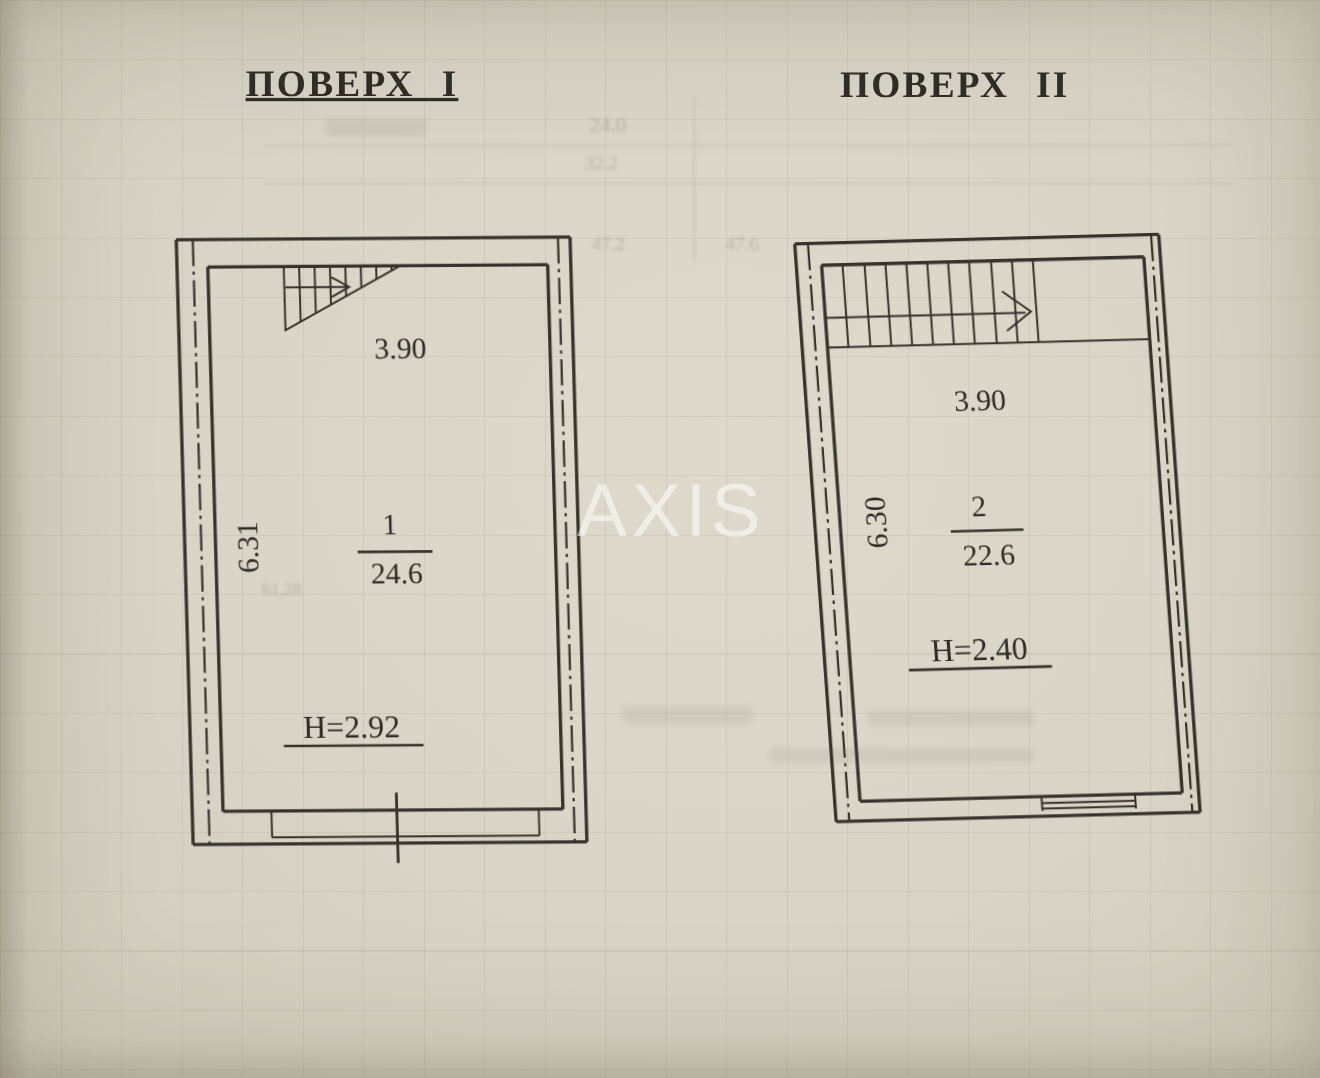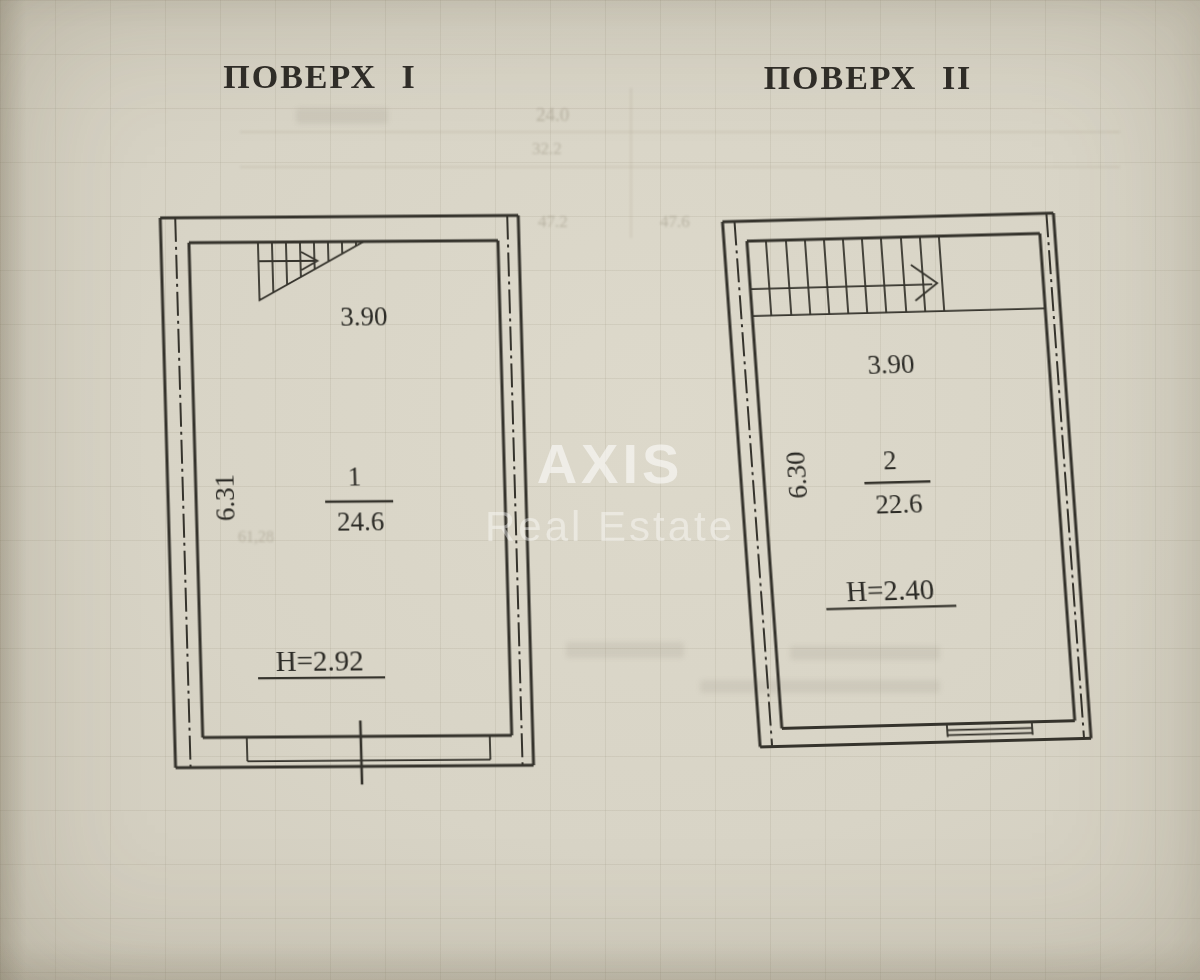--- a/index.html
+++ b/index.html
@@ -33,21 +33,21 @@
     background:linear-gradient(to top, rgba(110,100,78,0.12), transparent);
   }
   
   .floor-title{
     position:absolute;
     font-size:34px;font-weight:600;color:#2f2d28;
     letter-spacing:2px;word-spacing:14px;
     text-align:center;white-space:nowrap;
     filter:blur(0.3px);
   }
-  #title1{left:150px;top:58px;width:340px;}
+  #title1{left:150px;top:58px;width:340px;text-decoration:underline;}
   #title2{left:700px;top:59px;width:336px;}
   
   svg.plan{position:absolute;overflow:visible;filter:blur(0.35px);}
   #plan1{left:150px;top:210px;transform:rotate(-0.4deg) skewX(1.2deg);transform-origin:0 0;}
   #plan2{left:715px;top:215px;transform:rotate(-1.5deg) skewX(2.6deg);transform-origin:0 0;}
   svg.plan path, svg.plan line, svg.plan polyline{
     stroke:#35332c;fill:none;stroke-linecap:butt;
   }
   .wall{stroke-width:3px;}
   .thin{stroke-width:1.8px;}
@@ -60,21 +60,21 @@
   }
   .dim{font-size:27px;}
   .hgt{font-size:29px;}
   
   .watermark{
     position:absolute;left:455px;top:424px;width:310px;
     text-align:center;font-family:"Liberation Sans","DejaVu Sans",sans-serif;
     pointer-events:none;
   }
   .watermark .brand{
-    font-size:56px;line-height:80px;font-weight:bold;letter-spacing:4px;
+    font-size:68px;line-height:80px;font-weight:normal;letter-spacing:4px;
     color:rgba(255,255,255,0.55);
   }
   .watermark .sub{
     font-size:42px;line-height:46px;font-weight:normal;letter-spacing:3px;
     color:rgba(255,255,255,0.42);
   }
   
   .bleed{
     position:absolute;color:rgba(125,117,96,0.35);
     font-family:"Liberation Serif","DejaVu Serif",serif;
@@ -167,18 +167,17 @@
     <text class="dim" x="157" y="259" text-anchor="middle">2</text>
     <line class="dim-underline" x1="130" y1="272" x2="196" y2="272"></line>
     <text class="dim" x="163" y="303" text-anchor="middle">22.6</text>
     <text class="hgt" x="148" y="390" text-anchor="middle">H=2.40</text>
     <line class="dim-underline" x1="83" y1="397" x2="213" y2="397"></line>
   </g>
 </svg>
 
 <div class="watermark">
   <div class="brand">AXIS</div>
-  <div class="sub">Real Estate</div>
 </div>
 
 <div class="edge-left"></div>
 <div class="edge-bottom"></div>
 <div class="vignette"></div>
 
 </body></html>

